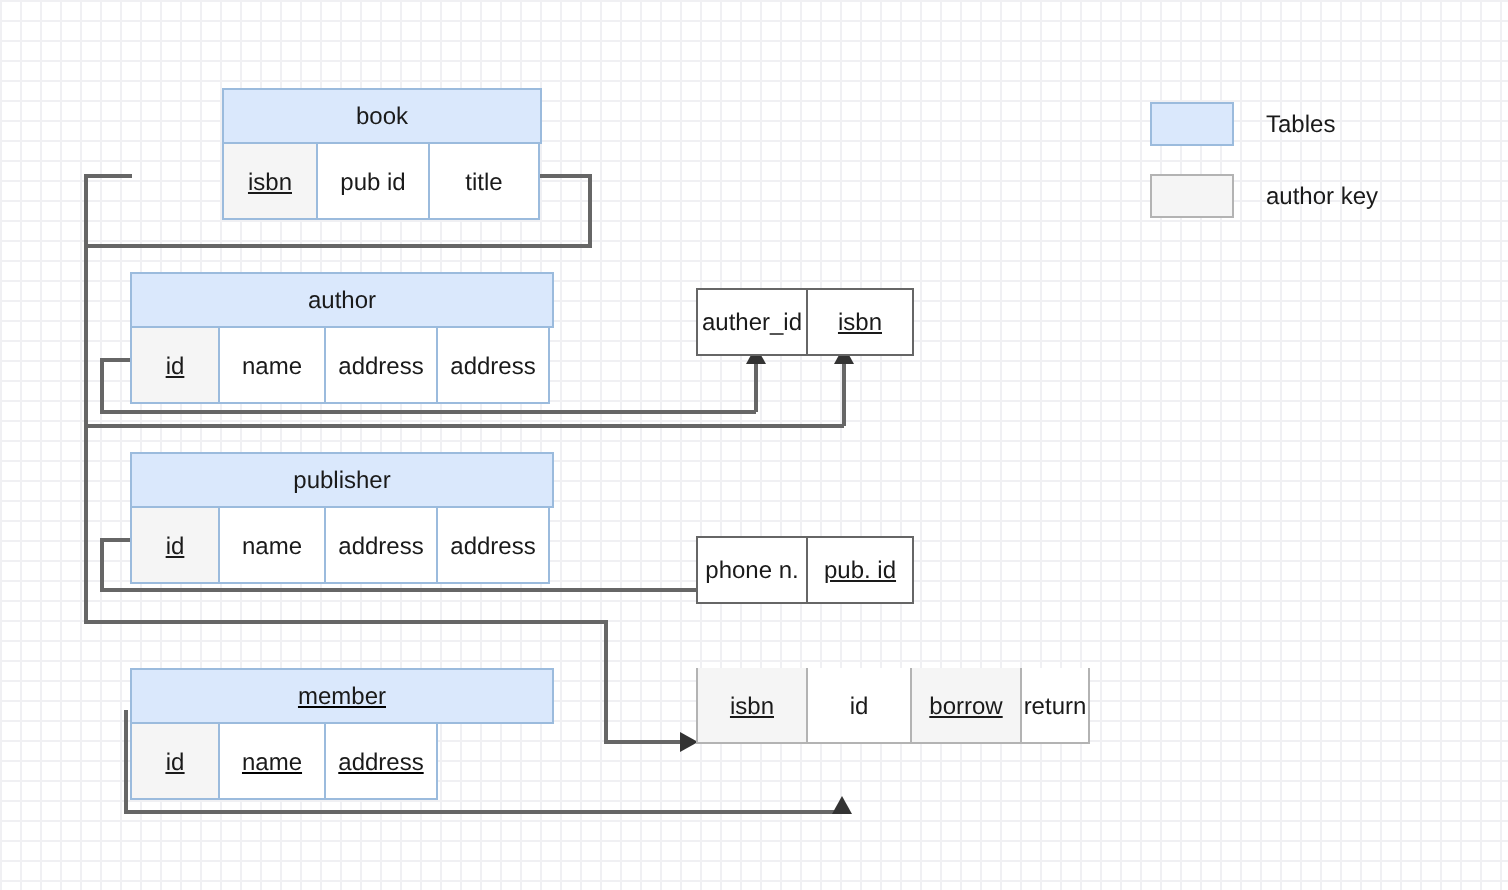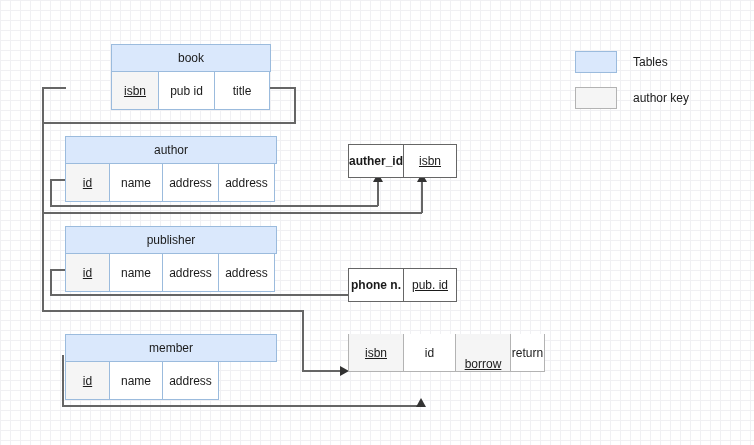--- a/index.html
+++ b/index.html
@@ -81,21 +81,21 @@
     border: 1px solid #666666;
     background: #ffffff;
     height: 34px;
     display: flex;
     align-items: center;
     justify-content: center;
     font-size: 12px;
     color: #1a1a1a;
     margin-left: -1px;
   }
-  .mini-cell:first-child { margin-left: 0; font-weight: bold; }
+  .mini-cell:first-child { margin-left: 0; }
   .mini-cell .u { text-decoration: underline; }
 
   
   .conn {
     position: absolute;
     background: #666666;
   }
   .conn.h { height: 2px; }
   .conn.v { width: 2px; }
 
@@ -229,21 +229,21 @@
         </div>
       <div class="er-col" style="width:57px;">
           <span>address</span>
         </div>
       <div class="er-col" style="width:57px;">
           <span>address</span>
         </div>
     </div>
   </div>
 
-  <div class="er-table" style="left:65px; top:334px; width:212px;">
+  <div class="er-table" style="left:65px; top:334px; width:212px;text-decoration:underline;">
     <div class="er-header">member</div>
     <div class="er-cols">
       <div class="er-col pk" style="width:45px;">
           <span class="u">id</span>
         </div>
       <div class="er-col" style="width:54px;">
           <span>name</span>
         </div>
       <div class="er-col" style="width:57px;">
           <span>address</span>
@@ -252,21 +252,21 @@
   </div>
 
   <div class="er-table" style="left:348px; top:334px; width:218px;">
     <div class="er-cols">
       <div class="er-col pk gray" style="width:56px;">
           <span class="u">isbn</span>
         </div>
       <div class="er-col gray" style="width:53px;">
           <span>id</span>
         </div>
-      <div class="er-col pk gray" style="width:56px;align-items:flex-end;">
+      <div class="er-col pk gray" style="width:56px;">
           <span class="u">borrow</span>
         </div>
       <div class="er-col gray" style="width:35px;">
           <span>return</span>
         </div>
     </div>
   </div>
 
   <div class="mini-table" style="left:348px; top:144px;">
     <div class="mini-cell" style="width:56px;">

